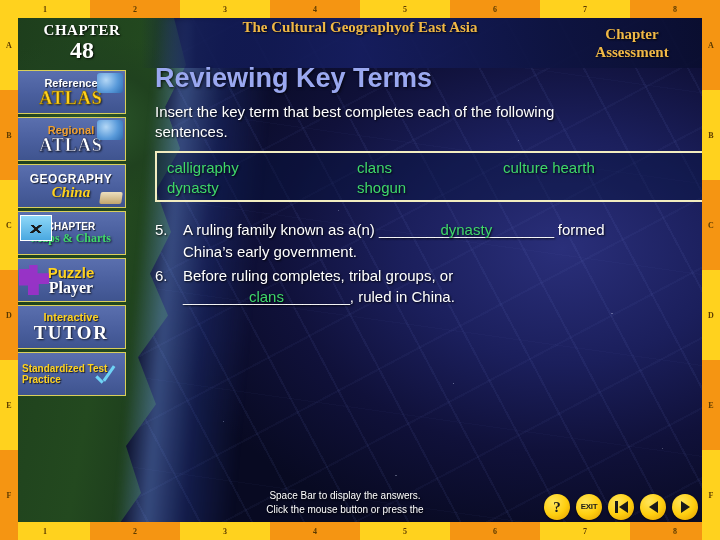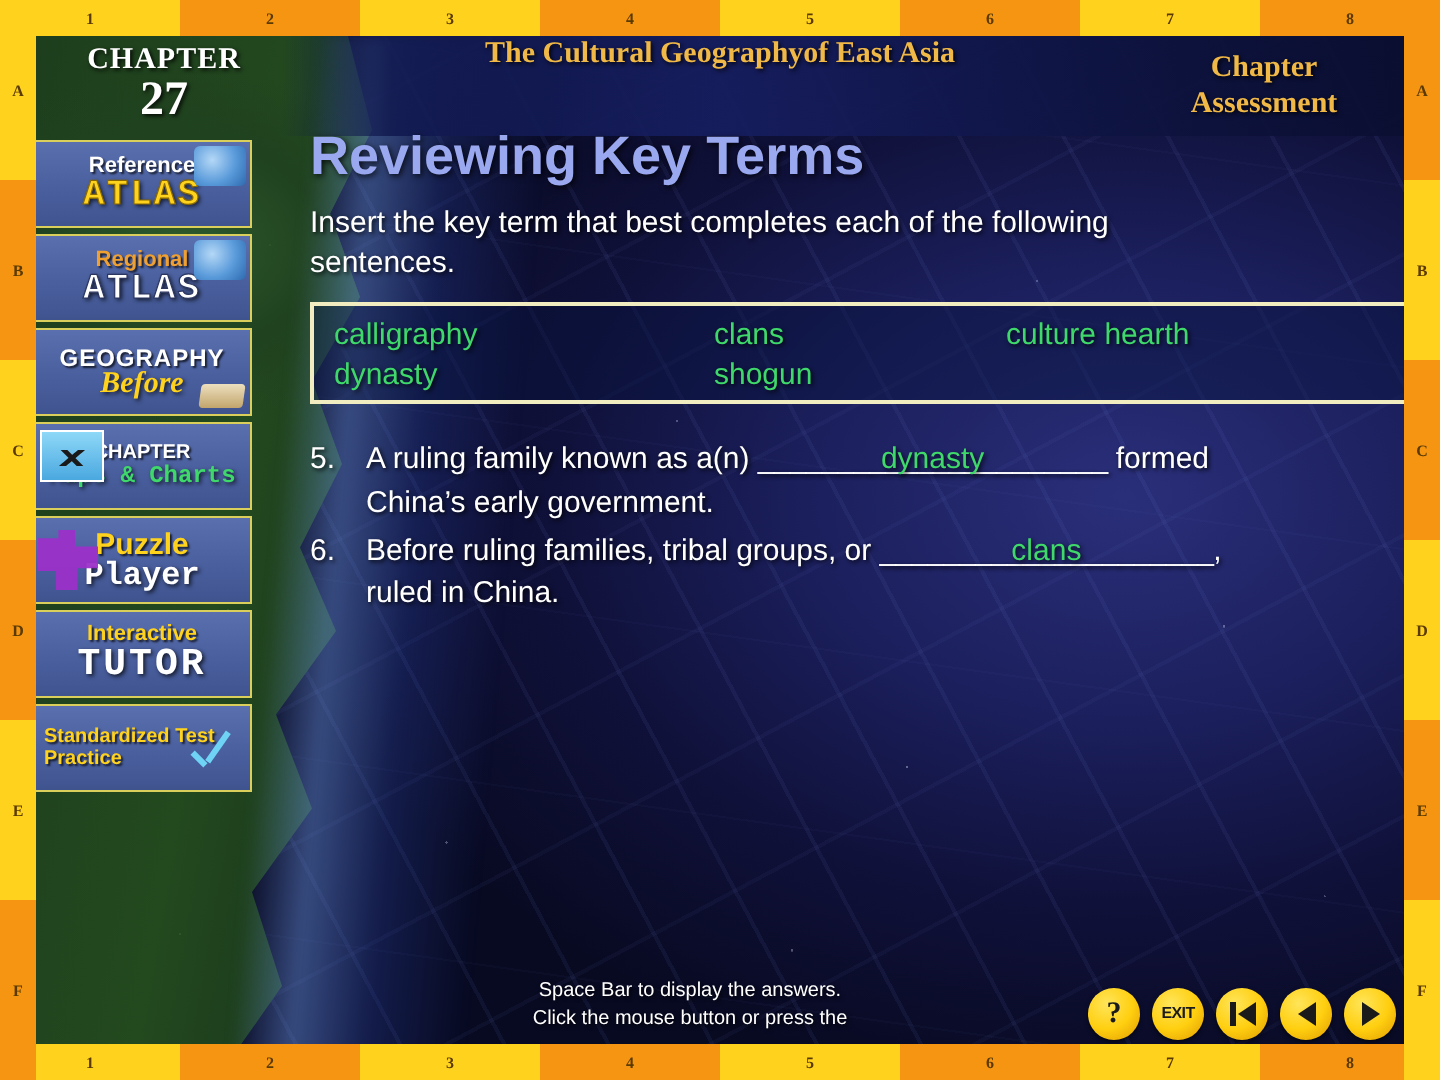--- a/index.html
+++ b/index.html
@@ -179,21 +179,21 @@
     align-items: center; justify-content: center;
     text-align: center;
   }
   .side-btn .l1 {
     font-size: 11px; font-weight: bold; line-height: 1;
     font-family: "Liberation Sans", sans-serif;
     text-shadow: 1px 1px 1px rgba(0,0,0,.7);
   }
   .side-btn .l2 {
     font-size: 18px; font-weight: bold; line-height: 1;
-    font-family: Liberation Mono, monospace;
+    font-family: Liberation Serif, serif;
     letter-spacing: 1px;
     text-shadow: 1px 1px 2px rgba(0,0,0,.75);
   }
 
   .btn-refatlas .l1 { color: #ffffff; }
   .btn-refatlas .l2 { color: #ffd21e; -webkit-text-stroke: .6px #8a6a00; }
   .btn-regatlas .l1 { color: #f0a030; }
   .btn-regatlas .l2 { color: #ffffff; -webkit-text-stroke: .6px #2a3560; }
   .btn-geoonline .l1 { color: #ffffff; font-size: 12px; letter-spacing: .5px; }
   .btn-geoonline .l2 {
@@ -405,21 +405,21 @@
       <div class="seg y">D</div>
       <div class="seg o">E</div>
       <div class="seg y">F</div>
     </div>
 
   <div class="header">
     <div class="header-bg"></div>
 
     <div class="chapter-block">
       <div class="chapter-word">CHAPTER</div>
-      <div class="chapter-num">27</div>
+      <div class="chapter-num">48</div>
     </div>
 
     <div class="book-title">
       <div>The Cultural Geography</div>
       <div>of East Asia</div>
     </div>
 
     <div class="assessment">
       <div>Chapter</div>
       <div>Assessment</div>
@@ -436,21 +436,21 @@
 
     <div class="side-btn btn-regatlas">
       <div class="btn-art art-globe"></div>
       <span class="l1">Regional</span>
       <span class="l2">ATLAS</span>
     </div>
 
     <div class="side-btn btn-geoonline">
       <div class="btn-art art-book"></div>
       <span class="l1">GEOGRAPHY</span>
-      <span class="l2">Before</span>
+      <span class="l2">China</span>
     </div>
 
     <div class="side-btn btn-mapscharts">
       <div class="btn-art art-chart"></div>
       <span class="l1">CHAPTER</span>
       <span class="l2">Maps &amp; Charts</span>
     </div>
 
     <div class="side-btn btn-puzzle">
       <div class="btn-art art-puzzle"></div>
@@ -490,21 +490,21 @@
 
     <div class="questions">
 
       <div class="q">
         <span class="q-num">5.</span>
         <span class="q-body"><span>A ruling family known as a(n)</span> <span class="blank"><span class="rule">______________________</span><span class="answer">dynasty</span></span><span> formed China’s early government.</span></span>
       </div>
 
       <div class="q">
         <span class="q-num">6.</span>
-        <span class="q-body"><span>Before ruling families, tribal groups, or</span> <span class="blank"><span class="rule">_____________________</span><span class="answer">clans</span></span><span>, ruled in China.</span></span>
+        <span class="q-body"><span>Before ruling completes, tribal groups, or</span> <span class="blank"><span class="rule">_____________________</span><span class="answer">clans</span></span><span>, ruled in China.</span></span>
       </div>
 
     </div>
   </div>
 
   <div class="footer-note">
     <div>Space Bar to display the answers.</div>
     <div>Click the mouse button or press the</div>
   </div>
 

